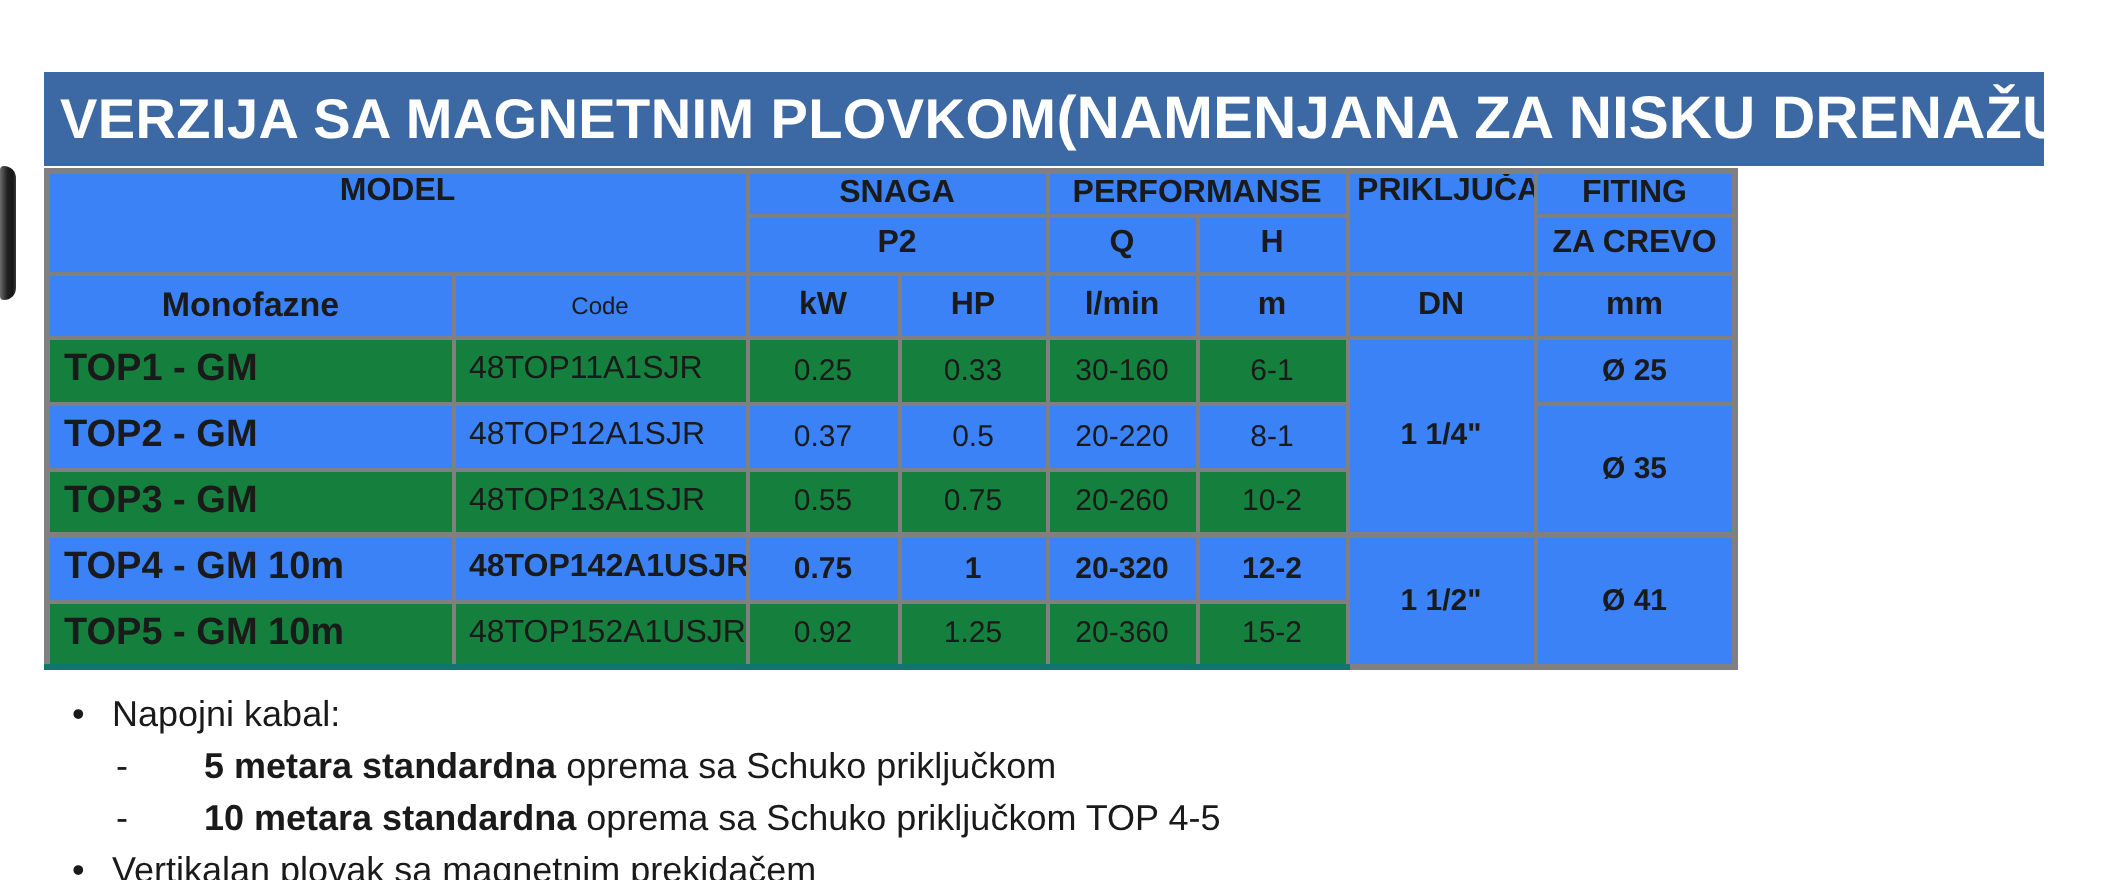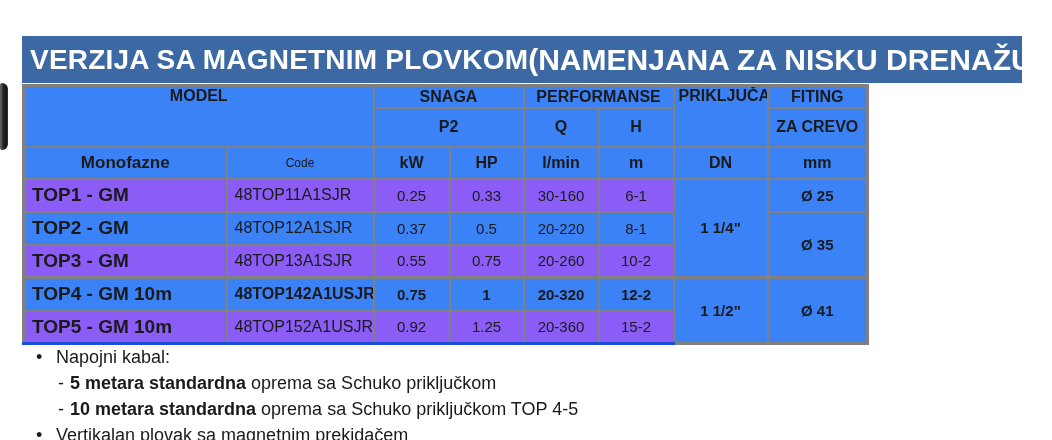--- a/index.html
+++ b/index.html
@@ -49,56 +49,56 @@
     border: 2px solid #808080;
     padding: 0 4px;
     text-align: center;
     overflow: hidden;
     white-space: nowrap;
     background: #3b82f6;
   }
   table.spec { border: 3px solid #808080; }
 
   .hrow1 th { height: 22px; font-size: 16px; font-weight: bold; border-bottom: none; }
-  .hrow2 th { height: 39px; font-size: 16px; font-weight: bold; border-top: none; border-bottom: none; }
+  .hrow2 th { height: 29px; font-size: 16px; font-weight: bold; border-top: none; border-bottom: none; }
   .hrow3 th { height: 32px; font-size: 16px; font-weight: bold; border-top: none; border-bottom: 3px solid #808080; }
   th.vtop { vertical-align: top; padding-top: 2px; }
 
   th.monofazne {
     background: #95b3d7;
     text-align: left;
     padding-left: 7px;
     font-size: 17px;
   }
   th.code-h { text-align: left; padding-left: 7px; font-weight: normal; font-size: 12px; }
 
   tr.data td { height: 33px; font-size: 15px; }
   tr.data td.model {
     text-align: left; padding-left: 7px;
     font-weight: bold; font-size: 19px;
   }
   tr.data td.code { text-align: left; padding-left: 7px; font-size: 16px; }
-  tr.shade td.zebra { background: #8b5cf6; }
+  tr.shade td.zebra { background: #15803d; }
   td.dn-cell { font-weight: bold; font-size: 19px; background: #ffffff; }
   td.mm-cell { font-weight: bold; font-size: 19px; background: #ffffff; }
   tr.group-split td { border-top: 3px solid #808080; font-weight: bold; }
-  tr.data:last-child td { border-bottom: 3px solid #1d4ed8; }
+  tr.data:last-child td { border-bottom: 3px solid #0f766e; }
 
   
   .notes {
     position: absolute;
     left: 36px; top: 344px;
     font-size: 18px;
     line-height: 26px;
   }
   .note-line { display: flex; }
   .bullet-char { width: 20px; flex: none; }
   .subline { padding-left: 22px; }
   .dash { margin-right: 6px; }
-  .subline b { font-weight: bold; }
+  .subline b { font-weight: bold; margin-left: 32px; }
 </style>
 </head>
 <body>
 
 <div class="pump-edge"></div>
 
 <div class="title-bar">
   <span class="title-main">VERZIJA SA MAGNETNIM PLOVKOM</span>
   <span class="title-sub">(NAMENJANA ZA NISKU DRENAŽU)</span>
 </div>

